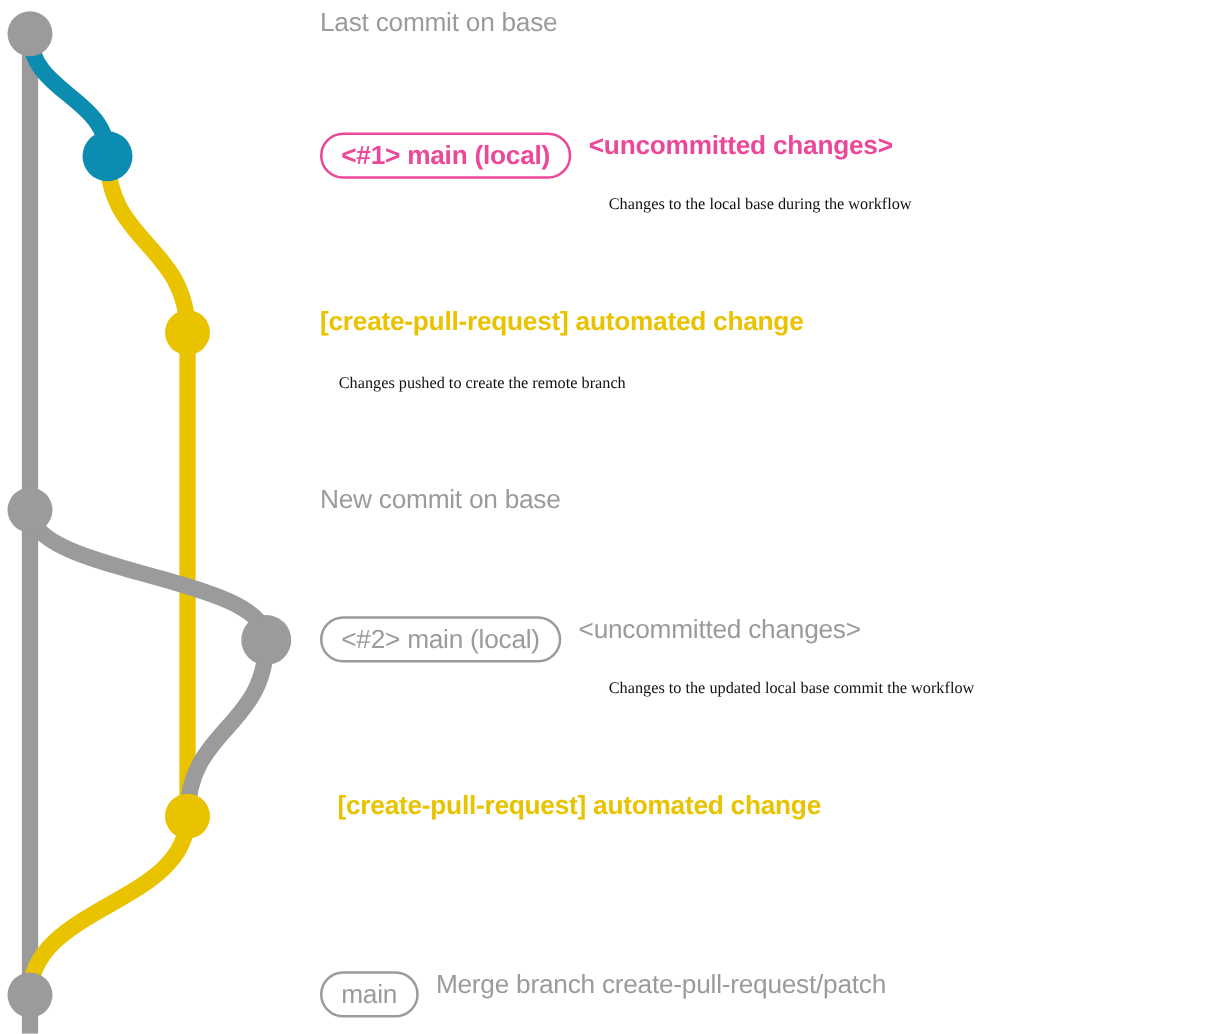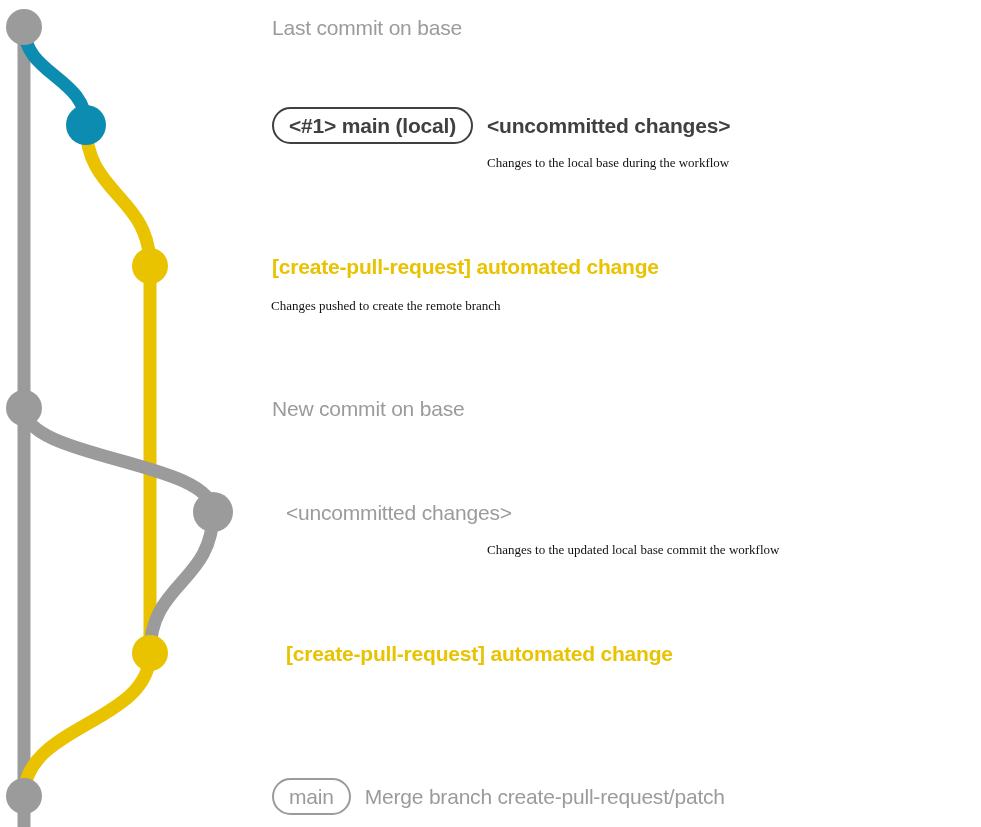--- a/index.html
+++ b/index.html
@@ -30,23 +30,21 @@
     left: 0;
     top: 0;
     width: 981px;
     height: 827px;
   }
 
   
   .row {
     position: absolute;
     display: flex;
-    align-items: center;
     white-space: nowrap;
-    margin-left: 16px;
   }
 
   
   .pill {
     display: inline-flex;
     align-items: center;
     justify-content: center;
     box-sizing: border-box;
     border: 2px solid currentColor;
     border-radius: 19px;
@@ -85,21 +83,21 @@
     position: absolute;
     font-family: "Liberation Serif", serif;
     font-size: 13px;
     color: #111111;
     white-space: nowrap;
     line-height: 1;
   }
 
   
   .c-gray  { color: #9b9b9b; }
-  .c-blue  { color: #404040; }
+  .c-blue  { color: #ec4899; }
   .c-gold  { color: #e9c200; }
 </style>
 </head>
 <body>
 
 <svg id="graph-canvas" viewBox="0 0 981 827" width="981" height="827" xmlns="http://www.w3.org/2000/svg">
   <g id="edge-layer">
       <path d="M24 27 L24 827" fill="none" stroke="#9b9b9b" stroke-width="13" stroke-linecap="butt"></path>
       <path d="M24 27 C 24 75, 86 77, 86 125" fill="none" stroke="#0c8cb0" stroke-width="13" stroke-linecap="butt"></path>
       <path d="M86 125 C 86 195, 150 196, 150 266" fill="none" stroke="#e9c200" stroke-width="13" stroke-linecap="butt"></path>
@@ -130,20 +128,21 @@
     </div>
     <div class="subtext" style="left: 487px; top: 156px;">Changes to the local base during the workflow</div>
     <div class="row" style="left: 256px; top: 247px; height: 38px;">
       <span class="headline bold c-gold">[create-pull-request] automated change</span>
     </div>
     <div class="subtext" style="left: 271px; top: 299px;">Changes pushed to create the remote branch</div>
     <div class="row" style="left: 256px; top: 389px; height: 38px;">
       <span class="headline plain c-gray">New commit on base</span>
     </div>
     <div class="row" style="left: 256px; top: 493px; height: 38px;">
+      <span class="pill c-gray gray-pill">&lt;#2&gt; main (local)</span>
       <span class="gap"></span>
       <span class="headline plain c-gray">&lt;uncommitted changes&gt;</span>
     </div>
     <div class="subtext" style="left: 487px; top: 543px;">Changes to the updated local base commit the workflow</div>
     <div class="row" style="left: 256px; top: 634px; height: 38px;">
       <span class="gap"></span>
       <span class="headline bold c-gold">[create-pull-request] automated change</span>
     </div>
     <div class="row" style="left: 256px; top: 777px; height: 38px;">
       <span class="pill c-gray gray-pill">main</span>

